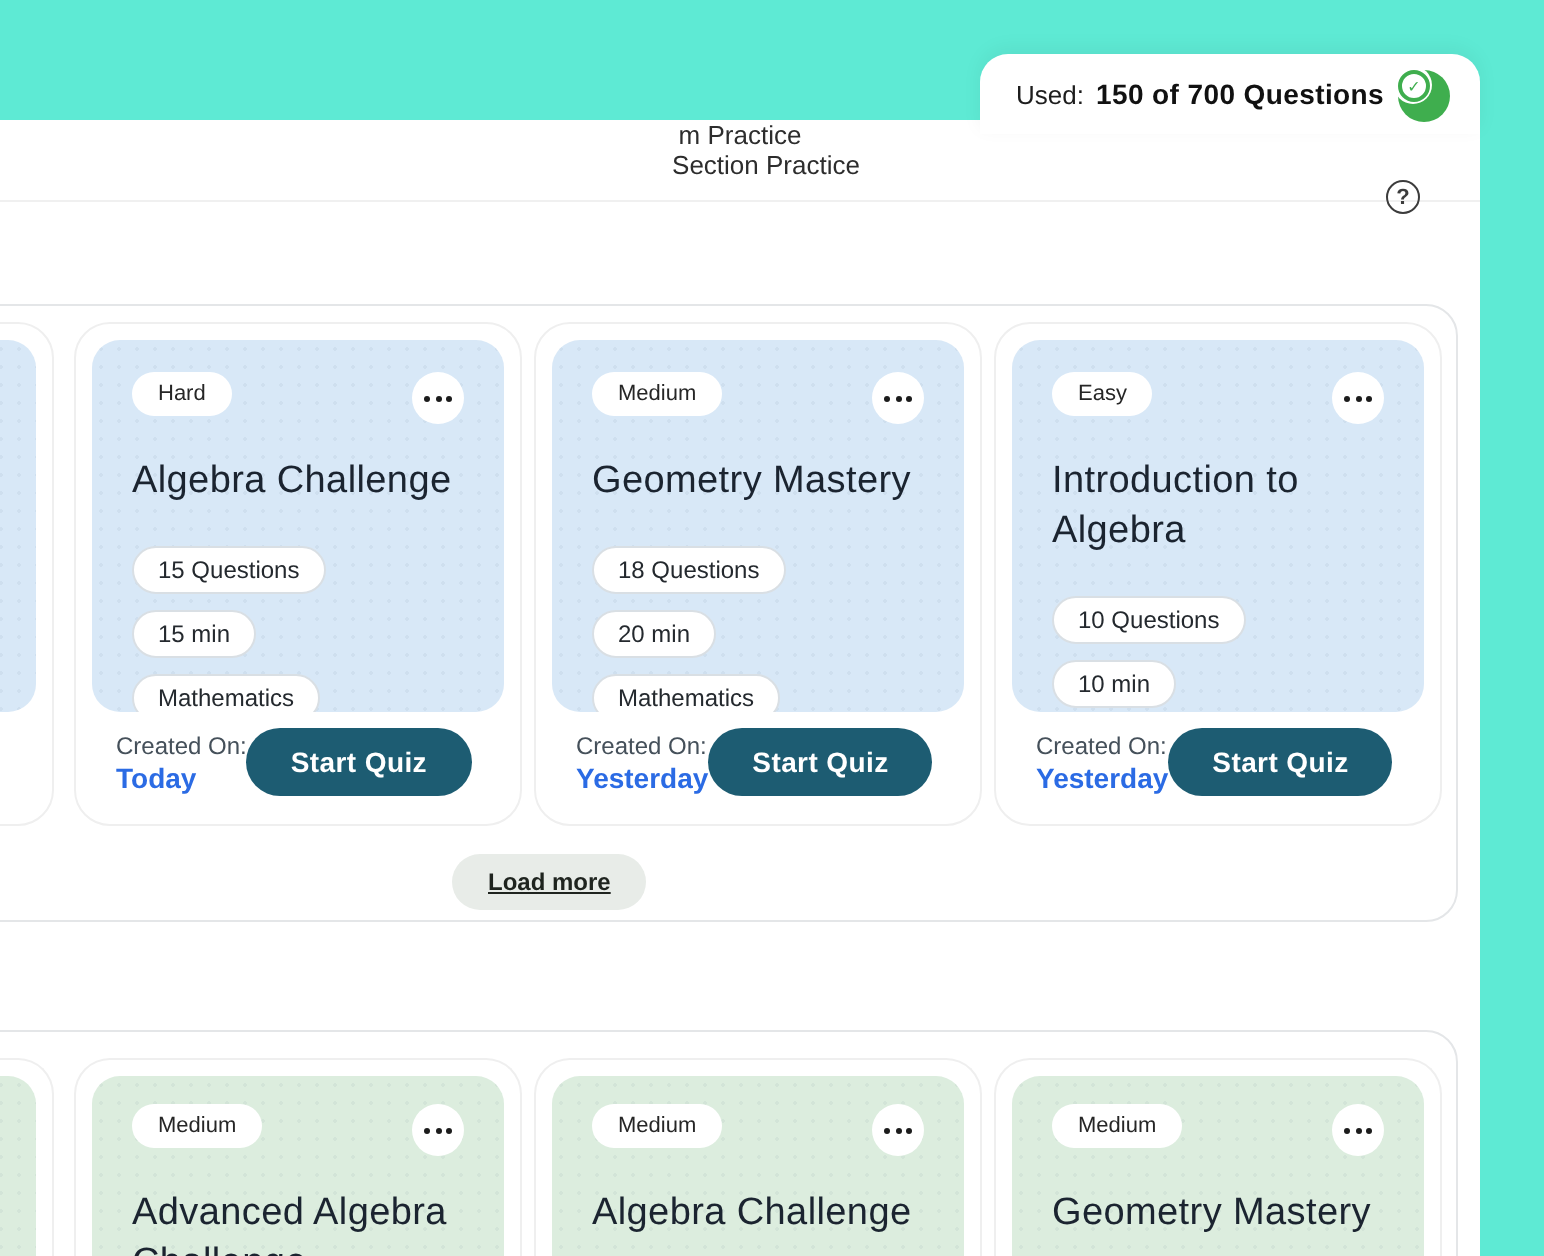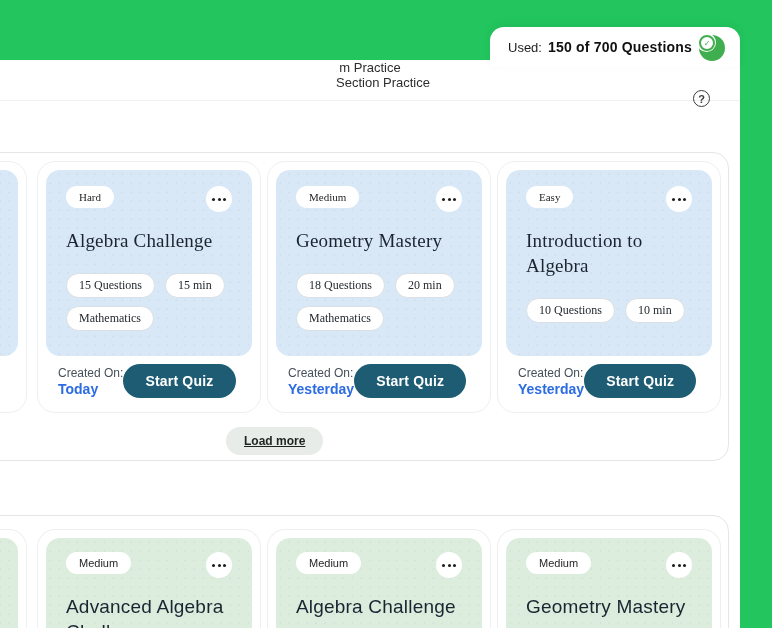--- a/index.html
+++ b/index.html
@@ -2,21 +2,21 @@
 <html><head>
 <meta charset="utf-8">
 <style>
   * { margin:0; padding:0; box-sizing:border-box; }
   html,body { width:772px; height:628px; }
   body {
     font-family:"Liberation Sans","DejaVu Sans",sans-serif;
     background:#e9edf0;
     color:#222;
   }
-  .page { position:relative; width:772px; height:628px; overflow:hidden; background:#22c55e; }
+  .page { position:relative; width:772px; height:628px; overflow:hidden; background:#5eead4; }
 
   
   .main-panel { position:absolute; left:0; top:60px; width:740px; height:568px; background:#ffffff; }
 
   
   .used-card {
     position:absolute; left:490px; top:27px; width:250px; height:40px;
     background:#ffffff; border-radius:14px 14px 0 0;
     box-shadow:0 -3px 10px rgba(0,0,0,0.05);
     display:flex; align-items:center; padding:0 14px 0 18px; z-index:5;
@@ -54,21 +54,21 @@
   .s2 .card-wrap { top:13px; height:240px; border-bottom:none; border-radius:18px 18px 0 0; }
   .col-sliver { left:-100px; width:166px; }
   .col-a { left:76px; }
   .col-b { left:306px; }
   .col-c { left:536px; }
 
   .card-panel { position:absolute; left:8px; right:8px; top:8px; height:186px;
     border-radius:14px; overflow:hidden; padding:16px 20px 0 20px;
     background-image:radial-gradient(rgba(30,60,90,0.05) 1px, transparent 1px);
     background-size:9px 9px; }
-  .card-panel.blue { background-color:#d8e8f7;font-family:Liberation Serif, serif; }
+  .card-panel.blue { background-color:#d8e8f7; }
   .card-panel.green { background-color:#dcedde; }
   .s2 .card-panel { height:232px; padding-top:14px; }
 
   .panel-top { display:flex; align-items:flex-start; justify-content:space-between; }
   .badge { display:inline-block; background:#ffffff; border-radius:999px;
     padding:5px 13px; font-size:11px; font-weight:500; color:#262626; }
   .dots { width:26px; height:26px; border-radius:50%; background:#fff;
     display:flex; align-items:center; justify-content:center; gap:2.5px; cursor:pointer; }
   .dots i { width:3px; height:3px; border-radius:50%; background:#1c1c1c; display:block; }
 

